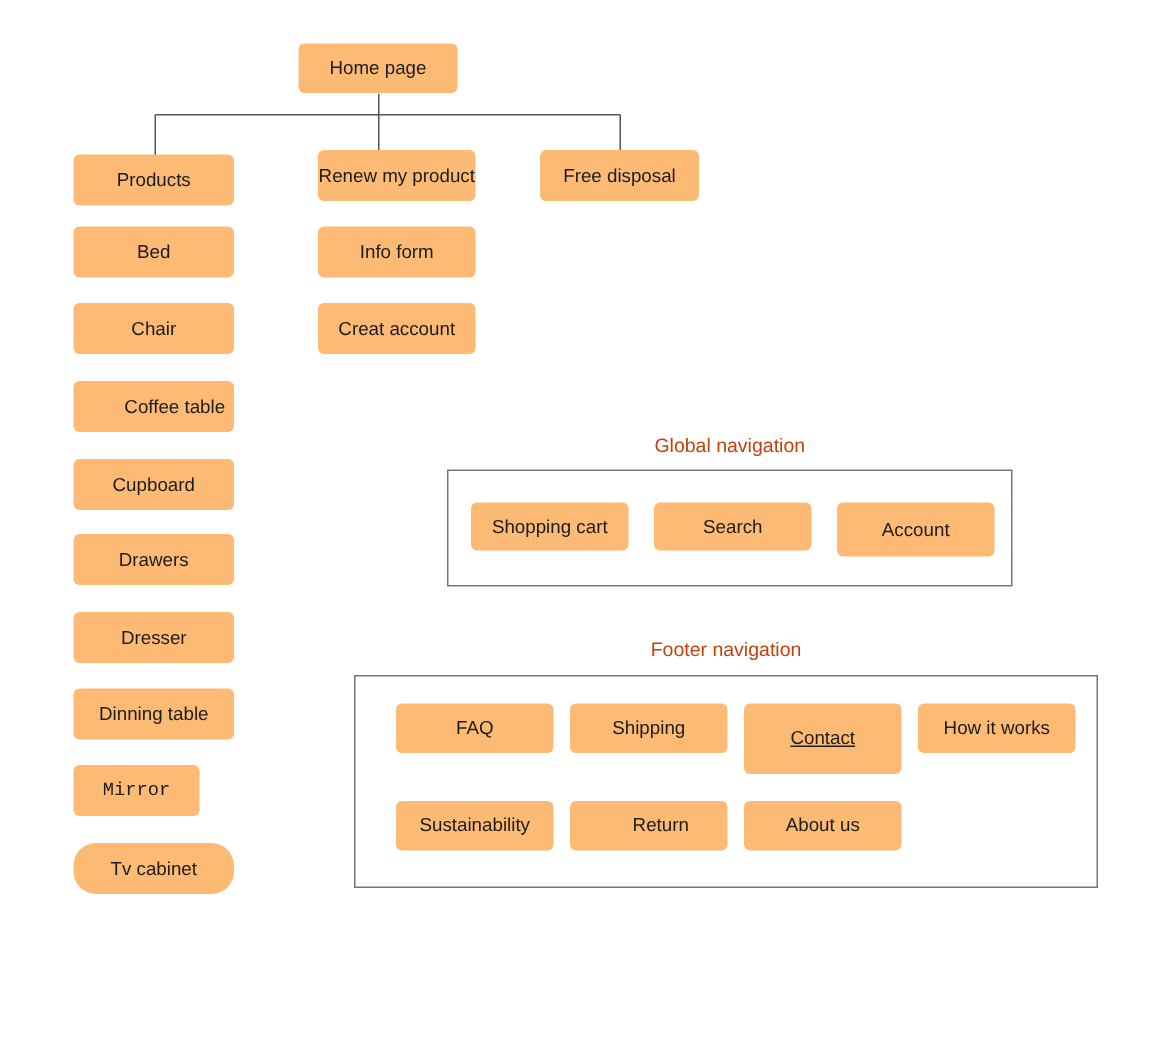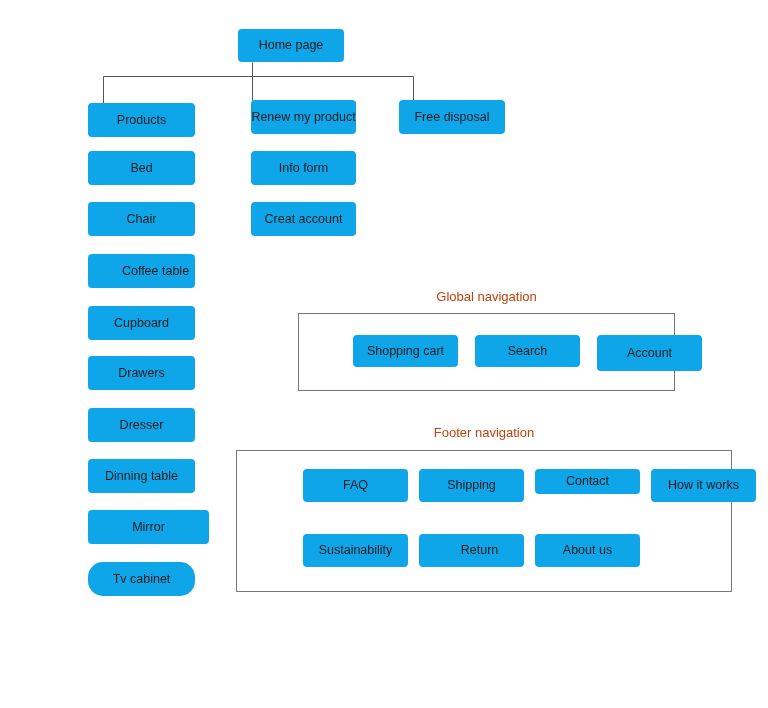--- a/index.html
+++ b/index.html
@@ -22,32 +22,31 @@
   }
   #connectors {
     position: absolute;
     left: 0; top: 0;
     width: 768px;
     height: 708px;
     pointer-events: none;
   }
   .node {
     position: absolute;
-    background: #0ea5e9;
+    background: #fdba74;
     border-radius: 4px;
     display: flex;
     align-items: center;
     justify-content: center;
     color: #1c1c1c;
     font-size: 12.5px;
     line-height: 1;
     text-align: center;
     white-space: nowrap;
     box-sizing: border-box;
-    margin-left: 39px;
   }
   .section-box {
     position: absolute;
     border: 1px solid #767676;
     background: #ffffff;
     box-sizing: border-box;
   }
   .section-label {
     position: absolute;
     font-size: 13px;
@@ -72,31 +71,31 @@
     <div class="node" style="left: 49px; top: 103px; width: 107px; height: 34px;">Products</div>
     <div class="node" style="left: 212px; top: 100px; width: 105px; height: 34px;">Renew my product</div>
     <div class="node" style="left: 360px; top: 100px; width: 106px; height: 34px;">Free disposal</div>
     <div class="node" style="left: 49px; top: 151px; width: 107px; height: 34px;">Bed</div>
     <div class="node" style="left: 49px; top: 202px; width: 107px; height: 34px;">Chair</div>
     <div class="node" style="left: 49px; top: 254px; width: 107px; height: 34px; padding-left: 28px;">Coffee table</div>
     <div class="node" style="left: 49px; top: 306px; width: 107px; height: 34px;">Cupboard</div>
     <div class="node" style="left: 49px; top: 356px; width: 107px; height: 34px;">Drawers</div>
     <div class="node" style="left: 49px; top: 408px; width: 107px; height: 34px;">Dresser</div>
     <div class="node" style="left: 49px; top: 459px; width: 107px; height: 34px;">Dinning table</div>
-    <div class="node" style="left: 49px; top: 510px; width: 121px; height: 34px;">Mirror</div>
+    <div class="node" style="left: 49px; top: 510px; width: 84px; height: 34px; font-family: Liberation Mono, monospace;">Mirror</div>
     <div class="node" style="left: 49px; top: 562px; width: 107px; height: 34px; border-radius: 15px;">Tv cabinet</div>
     <div class="node" style="left: 212px; top: 151px; width: 105px; height: 34px;">Info form</div>
     <div class="node" style="left: 212px; top: 202px; width: 105px; height: 34px;">Creat account</div>
     <div class="section-label" style="left: 298px; top: 290px; width: 377px;">Global navigation</div>
     <div class="section-box" style="left: 298px; top: 313px; width: 377px; height: 78px;"></div>
     <div class="node" style="left: 314px; top: 335px; width: 105px; height: 32px;">Shopping cart</div>
     <div class="node" style="left: 436px; top: 335px; width: 105px; height: 32px;">Search</div>
     <div class="node" style="left: 558px; top: 335px; width: 105px; height: 36px;">Account</div>
     <div class="section-label" style="left: 236px; top: 426px; width: 496px;">Footer navigation</div>
     <div class="section-box" style="left: 236px; top: 450px; width: 496px; height: 142px;"></div>
     <div class="node" style="left: 264px; top: 469px; width: 105px; height: 33px;">FAQ</div>
     <div class="node" style="left: 380px; top: 469px; width: 105px; height: 33px;">Shipping</div>
-    <div class="node" style="left: 496px; top: 469px; width: 105px; height: 25px;">Contact</div>
+    <div class="node" style="left: 496px; top: 469px; width: 105px; height: 47px; text-decoration: underline;">Contact</div>
     <div class="node" style="left: 612px; top: 469px; width: 105px; height: 33px;">How it works</div>
     <div class="node" style="left: 264px; top: 534px; width: 105px; height: 33px;">Sustainability</div>
     <div class="node" style="left: 380px; top: 534px; width: 105px; height: 33px; padding-left: 16px;">Return</div>
     <div class="node" style="left: 496px; top: 534px; width: 105px; height: 33px;">About us</div>
   </div>
 
 </body></html>

